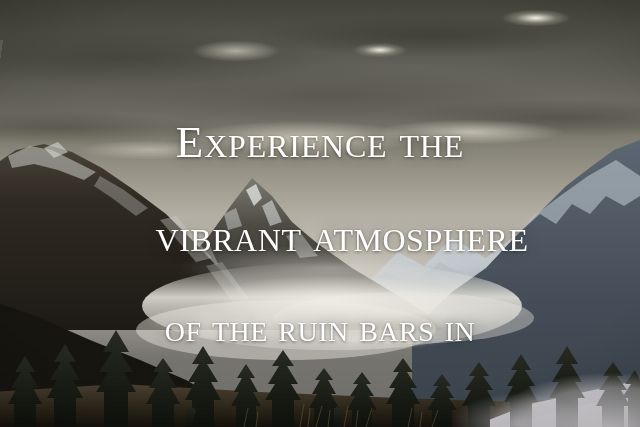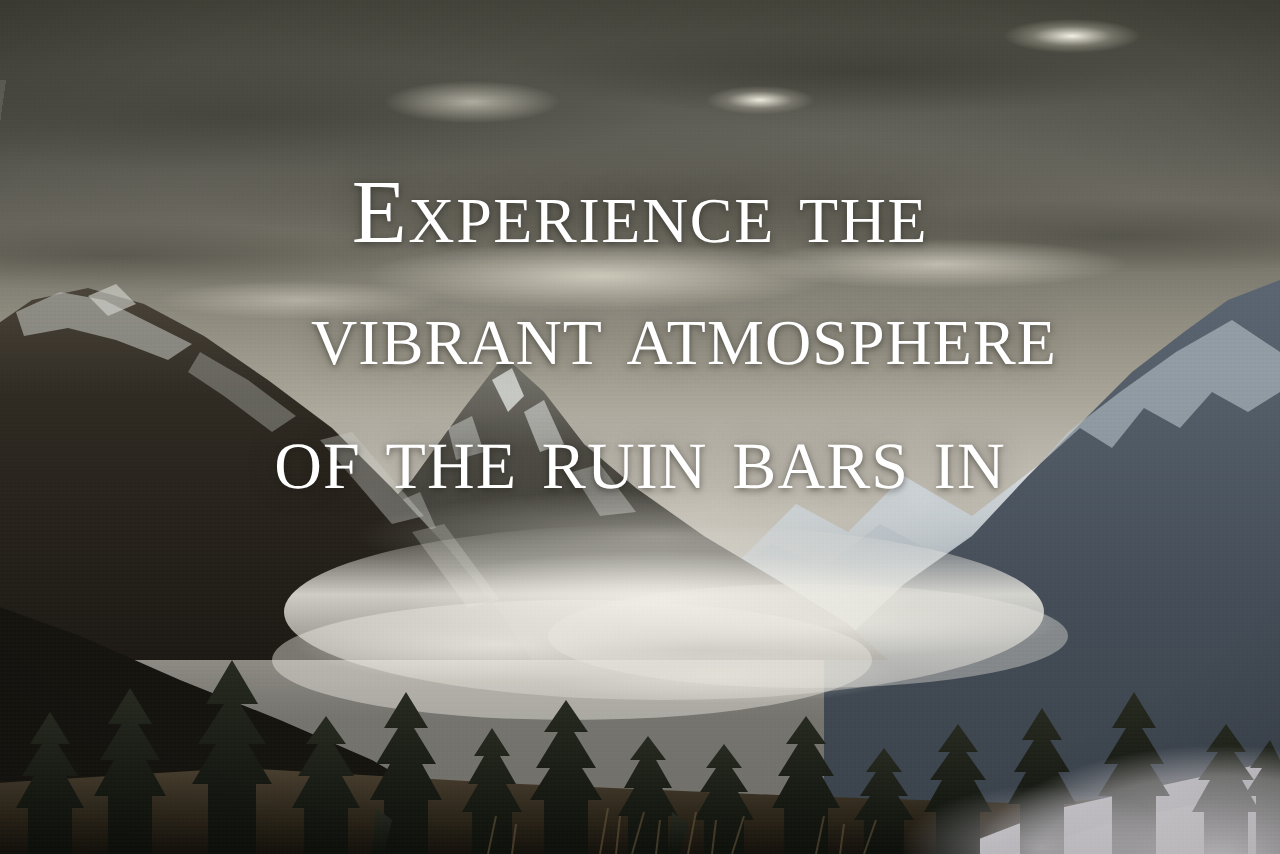--- a/index.html
+++ b/index.html
@@ -112,41 +112,42 @@
   #caption {
     position: absolute;
     left: 0;
     top: 0;
     width: 640px;
     height: 427px;
     display: flex;
     flex-direction: column;
     align-items: center;
     justify-content: flex-start;
-    padding-top: 84px;
+    padding-top: 120px;
     box-sizing: border-box;
     z-index: 40;
+    gap: 33px;
   }
   .cap-line {
     display: block;
     width: 100%;
     text-align: center;
     color: #ffffff;
     font-variant: small-caps;
     font-weight: 400;
     letter-spacing: 0.018em;
     line-height: 1.0;
     white-space: nowrap;
     text-shadow:
        0 1px 3px rgba(30,28,22,0.55),
        0 0 14px rgba(40,38,30,0.35);
   }
   .cap-1 { font-size: 45px; margin-bottom: 16px; }
   .cap-2 { font-size: 45px; margin-bottom: 16px; letter-spacing: 0.012em; margin-left: 44px; }
-  .cap-3 { font-size: 47px; margin-bottom: 32px; letter-spacing: 0.012em; }
+  .cap-3 { font-size: 40px; margin-bottom: 32px; letter-spacing: 0.012em; }
   .cap-4 { font-size: 45px; }
 </style>
 </head>
 <body>
 
 <div id="stage">
 
   <div class="layer sky-base"></div>
   <div class="layer cloud-band-a"></div>
   <div class="layer cloud-band-b"></div>

